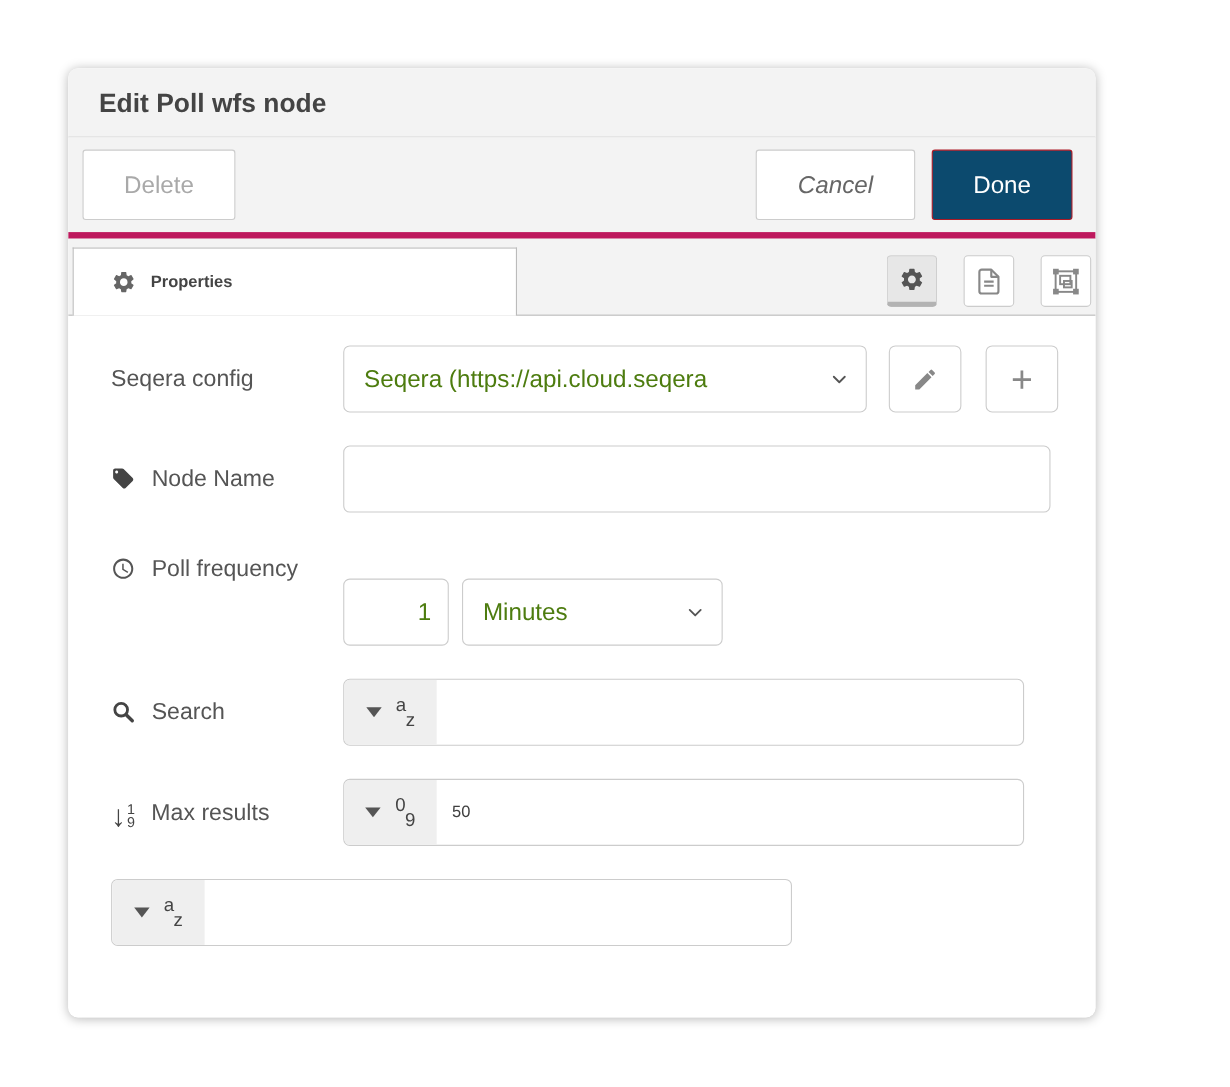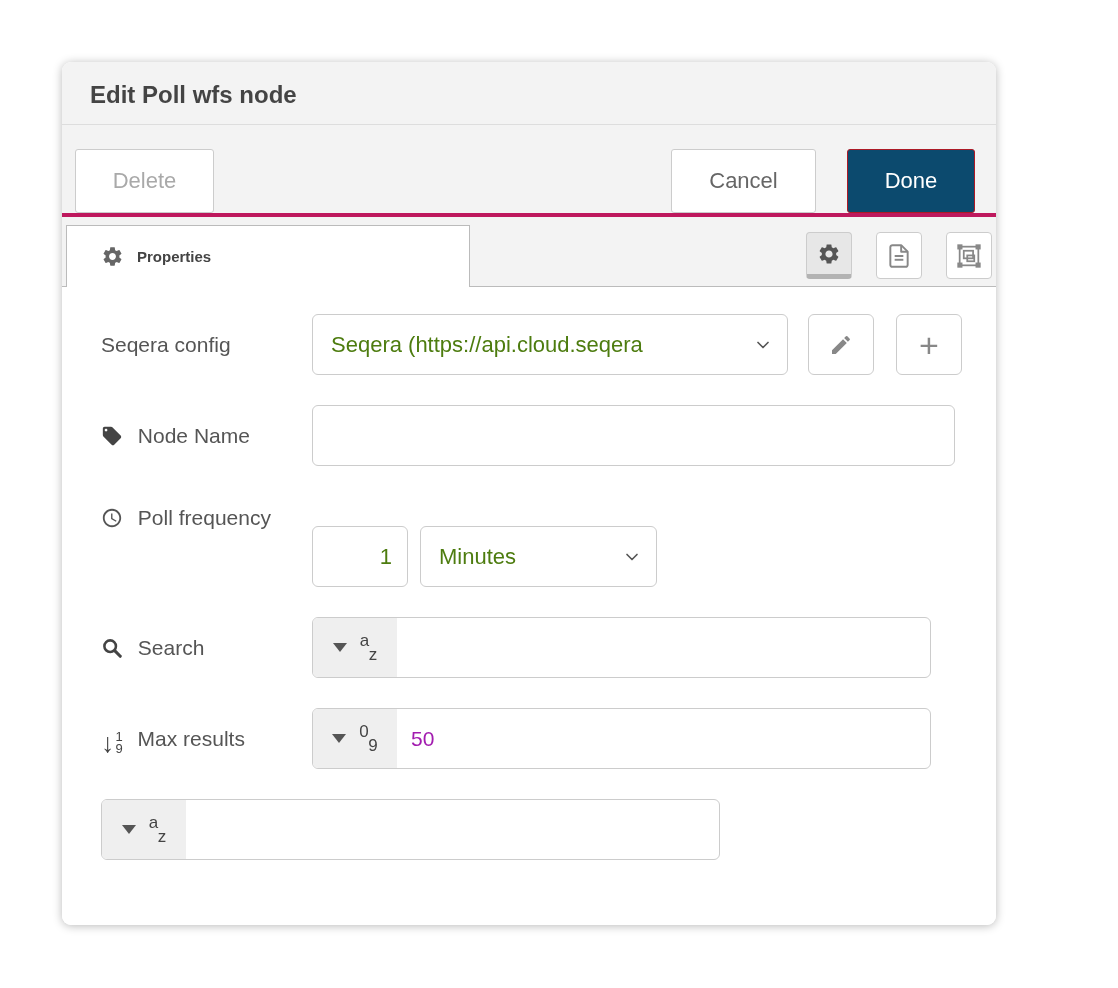--- a/index.html
+++ b/index.html
@@ -29,38 +29,38 @@
     padding: 19px 28px 15px 28px;
     flex: 0 0 auto;
   }
   .dlg-title {
     font-size: 24px; font-weight: bold; color: #444444;
   }
 
   
   .dlg-toolbar {
     background: #f3f3f3;
-    border-bottom: 4px solid #be185d;
+    border-bottom: 6px solid #be185d;
     height: 92px;
-    display: flex; align-items: flex-end;
+    display: flex; align-items: center;
     padding: 0 21px 0 13px;
     flex: 0 0 auto;
   }
   .btn {
     height: 64px;
     border: 1px solid #cccccc;
     border-radius: 3px;
     background: #ffffff;
     font-family: inherit;
     font-size: 22px;
     cursor: pointer;
     padding: 0 24px;
   }
   .btn-delete { width: 139px; color: #a9a9a9; }
-  .btn-cancel { width: 145px; color: #666666; margin-right: 31px; }
+  .btn-cancel { width: 145px; color: #666666; margin-right: 15px; font-style: italic; }
   .btn-done   { width: 128px; color: #ffffff; background: #0c4a6e; border: 1px solid #ac1a26; }
   .toolbar-spacer { flex: 1; }
 
   
   .tabbar {
     position: relative;
     background: #f3f3f3;
     height: 70px;
     border-bottom: 1px solid #bbbbbb;
     flex: 0 0 auto;
@@ -180,21 +180,21 @@
     border-top: 9px solid #555555;
   }
   .ti-glyph {
     display: flex; flex-direction: column;
     font-size: 17px; line-height: 14px; color: #444444;
   }
   .ti-glyph .g-top { align-self: flex-start; }
   .ti-glyph .g-bot { align-self: flex-start; margin-left: 9px; }
   .ti-field {
     flex: 1; border: none; outline: none;
-    font-family: inherit; font-size: 21px; color: #a21caf;
+    font-family: inherit; font-size: 15px; color: #404040;
     padding: 0 14px; background: transparent;
   }
 
   
   .sortnum { display: inline-flex; align-items: center; margin-right: 9px; vertical-align: -6px; }
   .sortnum .sn-arrow { font-size: 27px; color: #444444; line-height: 27px; }
   .sortnum .sn-nums { display: flex; flex-direction: column; font-size: 13px; line-height: 12px; color: #444444; margin-left: 1px; }
 
   svg { display: block; }
 </style>

